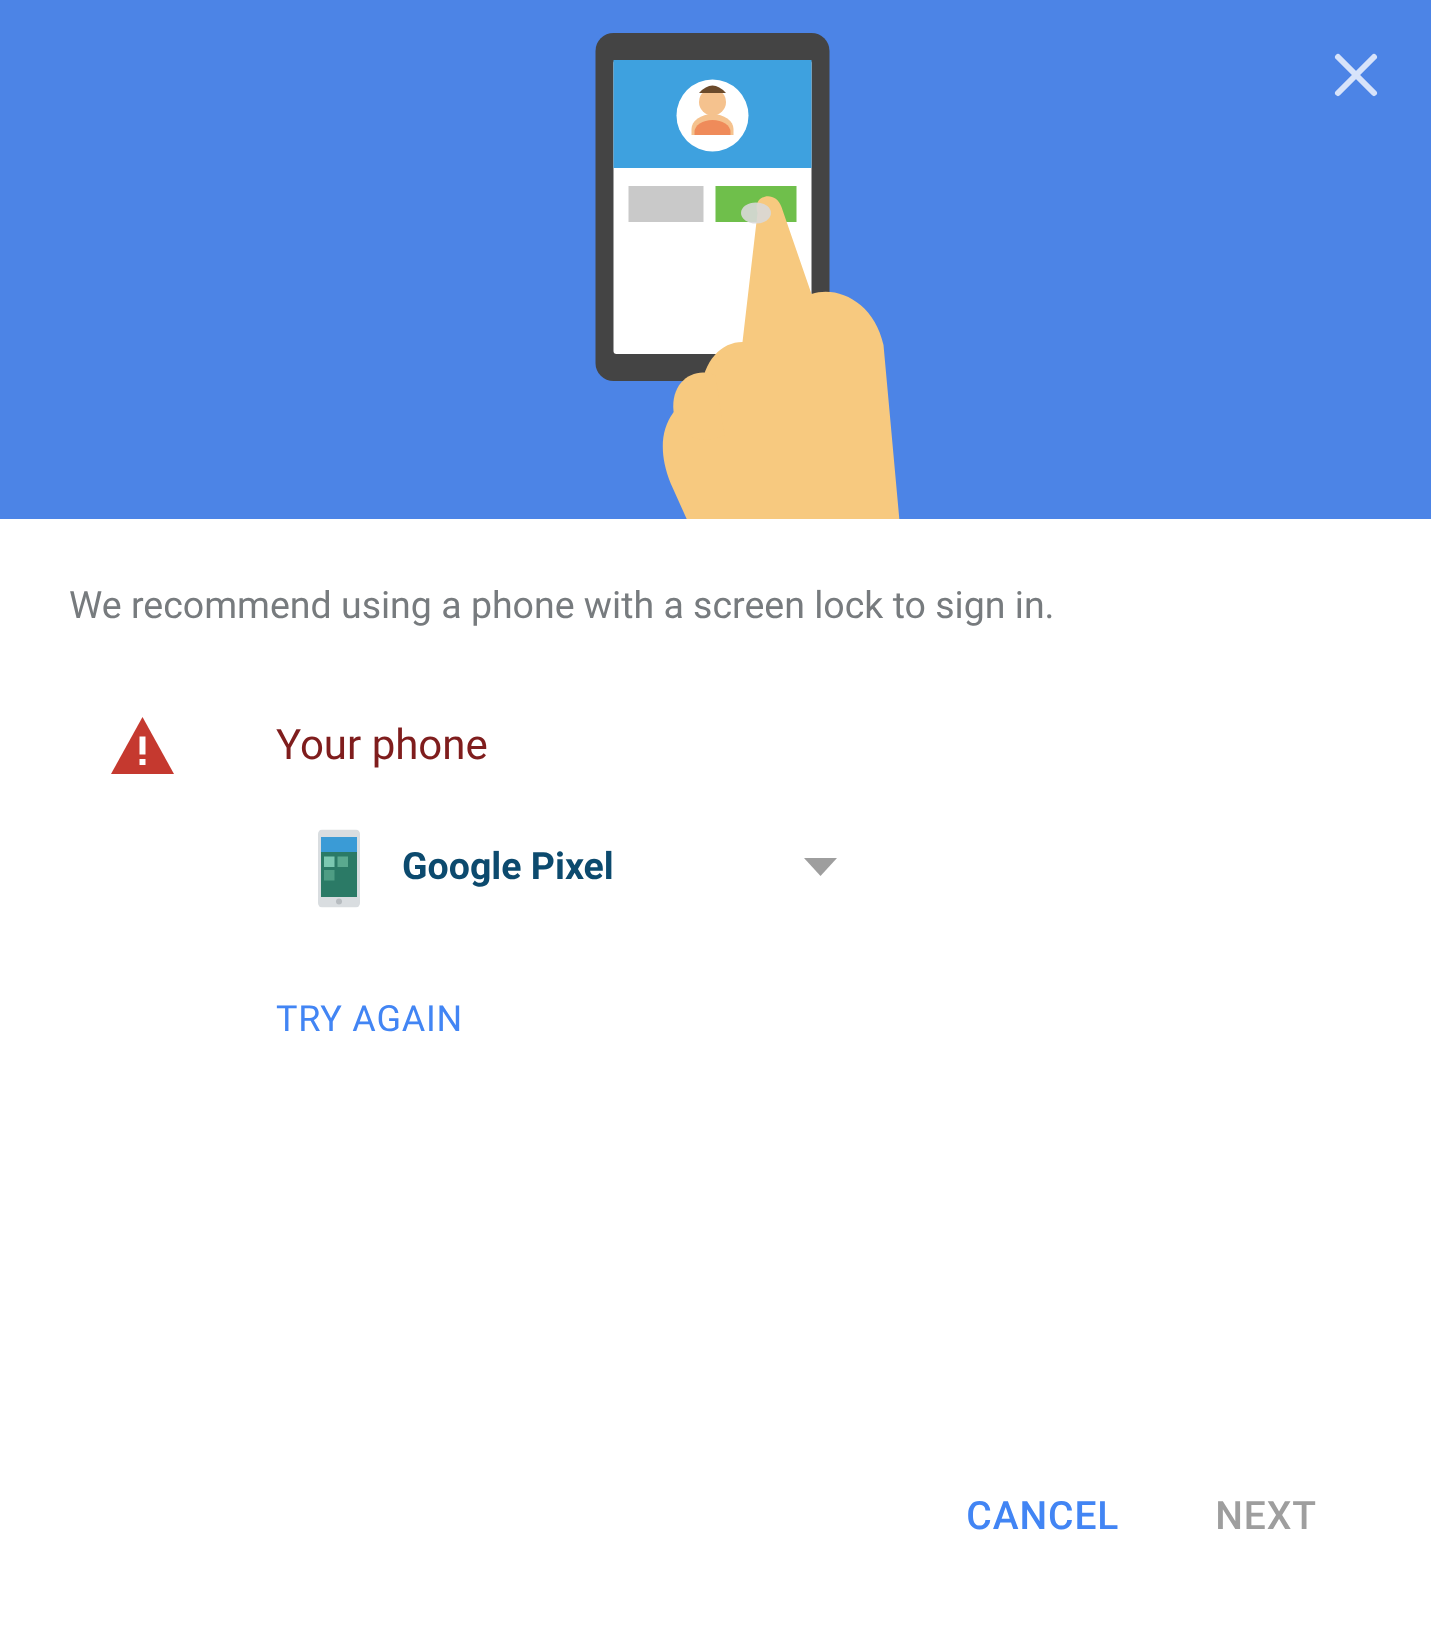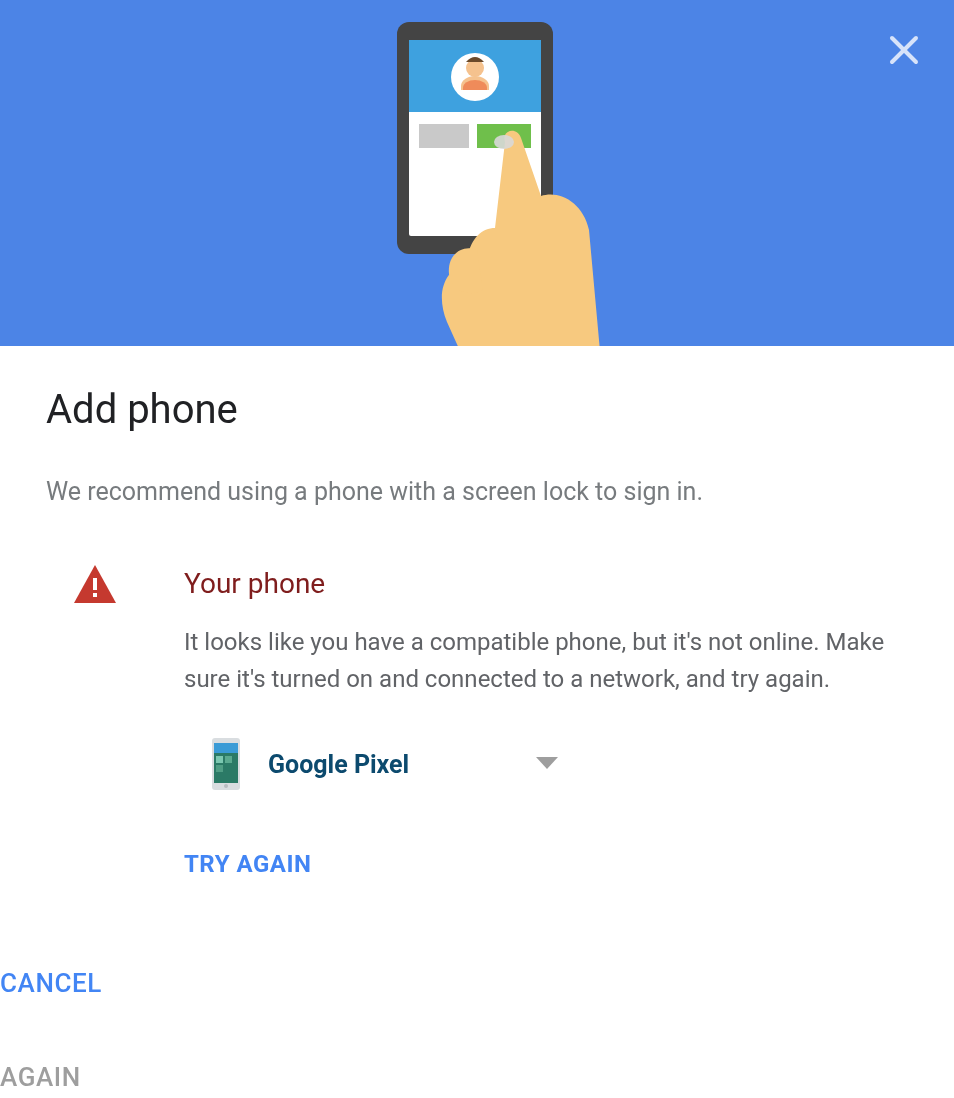--- a/index.html
+++ b/index.html
@@ -30,29 +30,29 @@
   .sec-title{font-size:28px;color:#7f1d1d;margin:2px 0 0 0;}
   .sec-body{
     font-size:24px;color:#616367;line-height:1.55;margin:24px 0 0 0;max-width:720px;
   }
   .device-row{
     margin-top:40px;display:flex;align-items:center;gap:28px;padding-left:28px;
   }
   .device-label{font-size:25px;font-weight:700;color:#0c4a6e;min-width:240px;}
   .phone-thumb{}
   .tryagain{
-    margin-top:60px;font-size:24px;font-weight:700;color:#4285f4;letter-spacing:.5px;cursor:pointer;
+    margin-top:60px;font-size:24px;font-weight:400;color:#4285f4;letter-spacing:.5px;cursor:pointer;
   }
   .footer{
     position:absolute;width:954px;box-sizing:border-box;padding-right:76px;
     bottom:0;height:96px;padding-top:0;
     display:flex;justify-content:flex-end;align-items:flex-start;gap:64px;
     font-size:26px;font-weight:500;letter-spacing:.6px;
     
-    left:0;top:996px;flex-direction:column;
+    left:0;top:996px;
   }
   .btn-cancel{color:#4285f4;cursor:pointer;}
   .btn-next{color:#9e9e9e;cursor:default;}
 </style>
 </head>
 <body>
 
 <div class="hero">
   <div class="illus">
     <svg width="300" height="340" viewBox="0 0 300 340">
@@ -95,34 +95,32 @@
   </div>
   <div class="close">
     <svg width="32" height="32" viewBox="0 0 32 32">
       <line x1="4" y1="4" x2="28" y2="28" stroke="#d7e3fa" stroke-width="4" stroke-linecap="round"></line>
       <line x1="28" y1="4" x2="4" y2="28" stroke="#d7e3fa" stroke-width="4" stroke-linecap="round"></line>
     </svg>
   </div>
 </div>
 
 <div class="content">
-  <h1>Add phone</h1>
   <p class="sub">We recommend using a phone with a screen lock to sign in.</p>
 
   <div class="section">
     <div class="icon-col">
       <svg width="42" height="38" viewBox="0 0 42 38">
         <path d="M21 0 L42 38 L0 38 Z" fill="#c5392f"></path>
         <rect x="19" y="13" width="4" height="12" fill="#ffffff"></rect>
         <rect x="19" y="28" width="4" height="4" fill="#ffffff"></rect>
       </svg>
     </div>
     <div class="text-col">
       <div class="sec-title">Your phone</div>
-      <div class="sec-body">It looks like you have a compatible phone, but it's not online. Make sure it's turned on and connected to a network, and try again.</div>
 
       <div class="device-row">
         <svg class="phone-thumb" width="28" height="52" viewBox="0 0 28 52">
           <rect x="0" y="0" width="28" height="52" rx="3" fill="#d9dde0"></rect>
           <rect x="2" y="5" width="24" height="40" fill="#2b7a66"></rect>
           <rect x="2" y="5" width="24" height="10" fill="#3a9bd6"></rect>
           <circle cx="14" cy="48" r="2" fill="#b7bcc0"></circle>
           <rect x="4" y="18" width="7" height="7" fill="#7cc8b1"></rect>
           <rect x="13" y="18" width="7" height="7" fill="#5aa98f"></rect>
           <rect x="4" y="27" width="7" height="7" fill="#4f9d84"></rect>
@@ -133,14 +131,14 @@
         </svg>
       </div>
 
       <div class="tryagain">TRY AGAIN</div>
     </div>
   </div>
 </div>
 
 <div class="footer">
   <div class="btn-cancel">CANCEL</div>
-  <div class="btn-next">AGAIN</div>
+  <div class="btn-next">NEXT</div>
 </div>
 
 </body></html>

